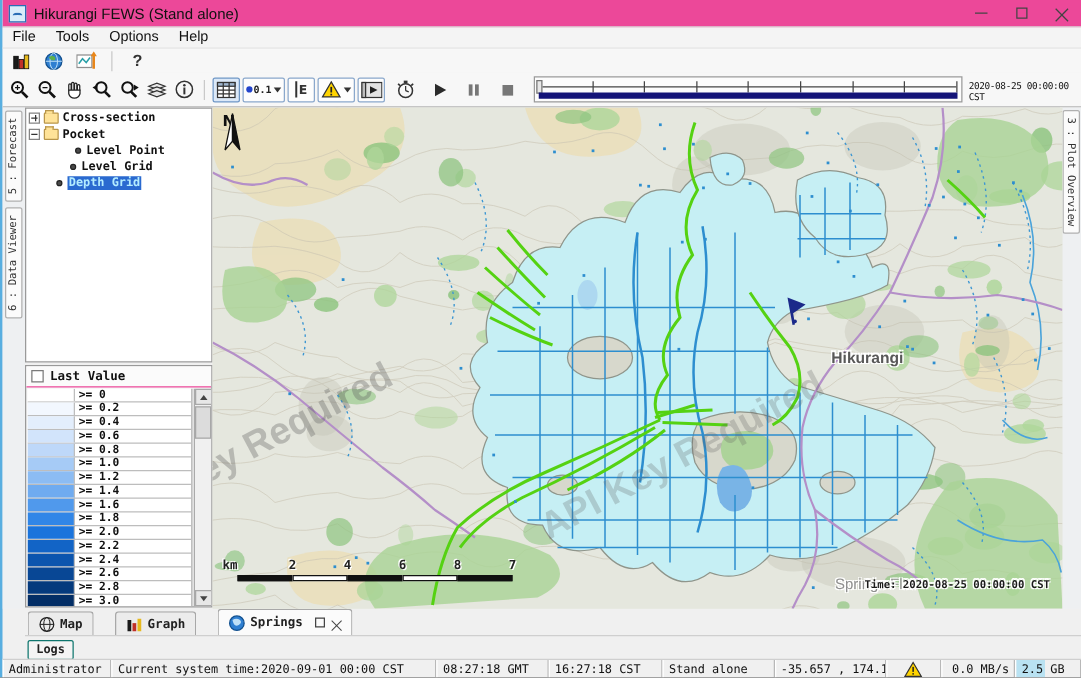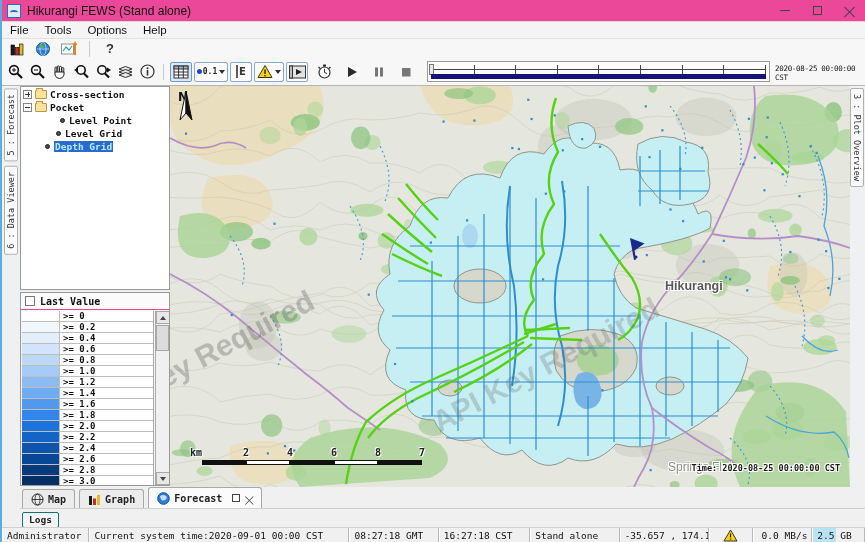--- a/index.html
+++ b/index.html
@@ -70,28 +70,28 @@
   .sc-btn.down { position:absolute; bottom:0; }
   .arrow-up { width:0;height:0;border-left:3px solid transparent;border-right:3px solid transparent;border-bottom:4px solid #444;}
   .arrow-down { width:0;height:0;border-left:3px solid transparent;border-right:3px solid transparent;border-top:4px solid #444;}
   .sc-thumb { position:absolute; top:14px; left:0; width:13px; height:26px; background:#dcdcdc; border:1px solid #a8a8a8;}
   
   .map { position:absolute; left:168px; top:86px; width:680px; height:401px; overflow:hidden; background:#e5e7de; }
   .map svg { position:absolute; left:0; top:0; }
   .map-label { position:absolute; white-space:nowrap; text-shadow:1px 1px 0 #fff,-1px -1px 0 #fff,1px -1px 0 #fff,-1px 1px 0 #fff; }
   .compass { position:absolute; left:8px; top:4px; text-align:center; color:#111; font-weight:bold; font-size:12px; font-family:"DejaVu Sans",sans-serif;}
   .watermark { position:absolute; font-size:30px; font-weight:bold; color:rgba(95,95,95,0.34); transform:rotate(-28deg); white-space:nowrap; font-family:"Liberation Sans",sans-serif;}
-  .scalebar { position:absolute; left:8px; bottom:18px; width:240px; height:22px;margin-left:12px; }
+  .scalebar { position:absolute; left:8px; bottom:18px; width:240px; height:22px; }
   .sb-seg { position:absolute; top:13px; height:5px; width:44px; border:1px solid #111;}
   .sb-lab { position:absolute; top:0; font-size:10px; font-weight:bold; color:#222; font-family:"DejaVu Sans Mono",monospace; text-shadow:1px 1px 0 #fff,-1px -1px 0 #fff;}
   .time-label { right:10px; bottom:14px; font-family:"DejaVu Sans Mono",monospace; font-size:8.5px; font-weight:bold; color:#1a1a1a;}
   .town { left:452px; top:193px; font-size:12.5px; font-weight:bold; color:#585858;margin-left:43px;}
   .place { left:478px; top:374px; font-size:12px; color:#8f8f8f;margin-left:20px;}
   
-  .bottom-tabs { position:absolute; left:18px; top:487px; right:0; height:22px; display:flex; align-items:flex-end; gap:4px; padding-left:2px; border-bottom:1px solid #cfcfcf;}
+  .bottom-tabs { position:absolute; left:18px; top:487px; right:0; height:22px; display:flex; align-items:flex-end; gap:17px; padding-left:2px; border-bottom:1px solid #cfcfcf;}
   .btab { display:flex; align-items:center; gap:4px; height:19px; padding:0 8px; background:#ececec; border:1px solid #a8a8a8; border-bottom:none; border-radius:3px 3px 0 0; font-family:"DejaVu Sans Mono",monospace; font-size:10px; font-weight:bold; color:#222;}
   .btab.active { background:#fbfbfb; height:21px; }
   .btab .mini { margin-left:6px; }
   .logs-row { position:absolute; left:18px; top:509px; height:18px; }
   .logs-btn { display:inline-flex; align-items:center; height:16px; margin:1px 0 0 2px; padding:0 6px; background:#f4f4f4; border:1px solid #0f766e; border-radius:2px; font-family:"DejaVu Sans Mono",monospace; font-size:9.5px; font-weight:bold; color:#222;}
   .statusbar { position:absolute; left:0; top:527px; right:0; height:15px; background:#f0f0f0; border-top:1px solid #cfcfcf; display:flex;}
   .sb-cell { height:100%; border-right:1px solid #b8b8b8; border-left:1px solid #fff; font-family:"DejaVu Sans Mono",monospace; font-size:9.5px; color:#111; display:flex; align-items:center; padding:0 4px; white-space:nowrap; overflow:hidden; position:relative;}
   .mem-fill { position:absolute; left:0; top:0; bottom:0; background:#b9e2f2; }
   .sb-cell span { position:relative; }
   svg text { font-family:"DejaVu Sans",sans-serif; }
@@ -750,21 +750,21 @@
           <rect x="5" y="5.5" width="3" height="6.5" fill="#c03028"></rect>
           <rect x="9" y="2" width="3" height="10" fill="#e6b91e"></rect>
         </svg>
       <span>Graph</span>
     </div>
     <div class="btab active">
       <svg width="13" height="13">
           <circle cx="6.5" cy="6.5" r="5.8" fill="#2f7fd1" stroke="#12508e"></circle>
           <path d="M3,4 q3,-2 6,0 q2,2 -1,4 q-4,2 -5,-4Z" fill="#bfe0f7"></path>
         </svg>
-      <span>Forecast</span>
+      <span>Springs</span>
       <span class="mini glyph-max" style="width:8px;height:8px;"></span>
       <span class="glyph-close" style="width:9px;height:9px;transform:scale(.8);"></span>
     </div>
   </div>
 
   <div class="logs-row">
     <span class="logs-btn">Logs</span>
   </div>
 
   <div class="statusbar" id="statusbar">

